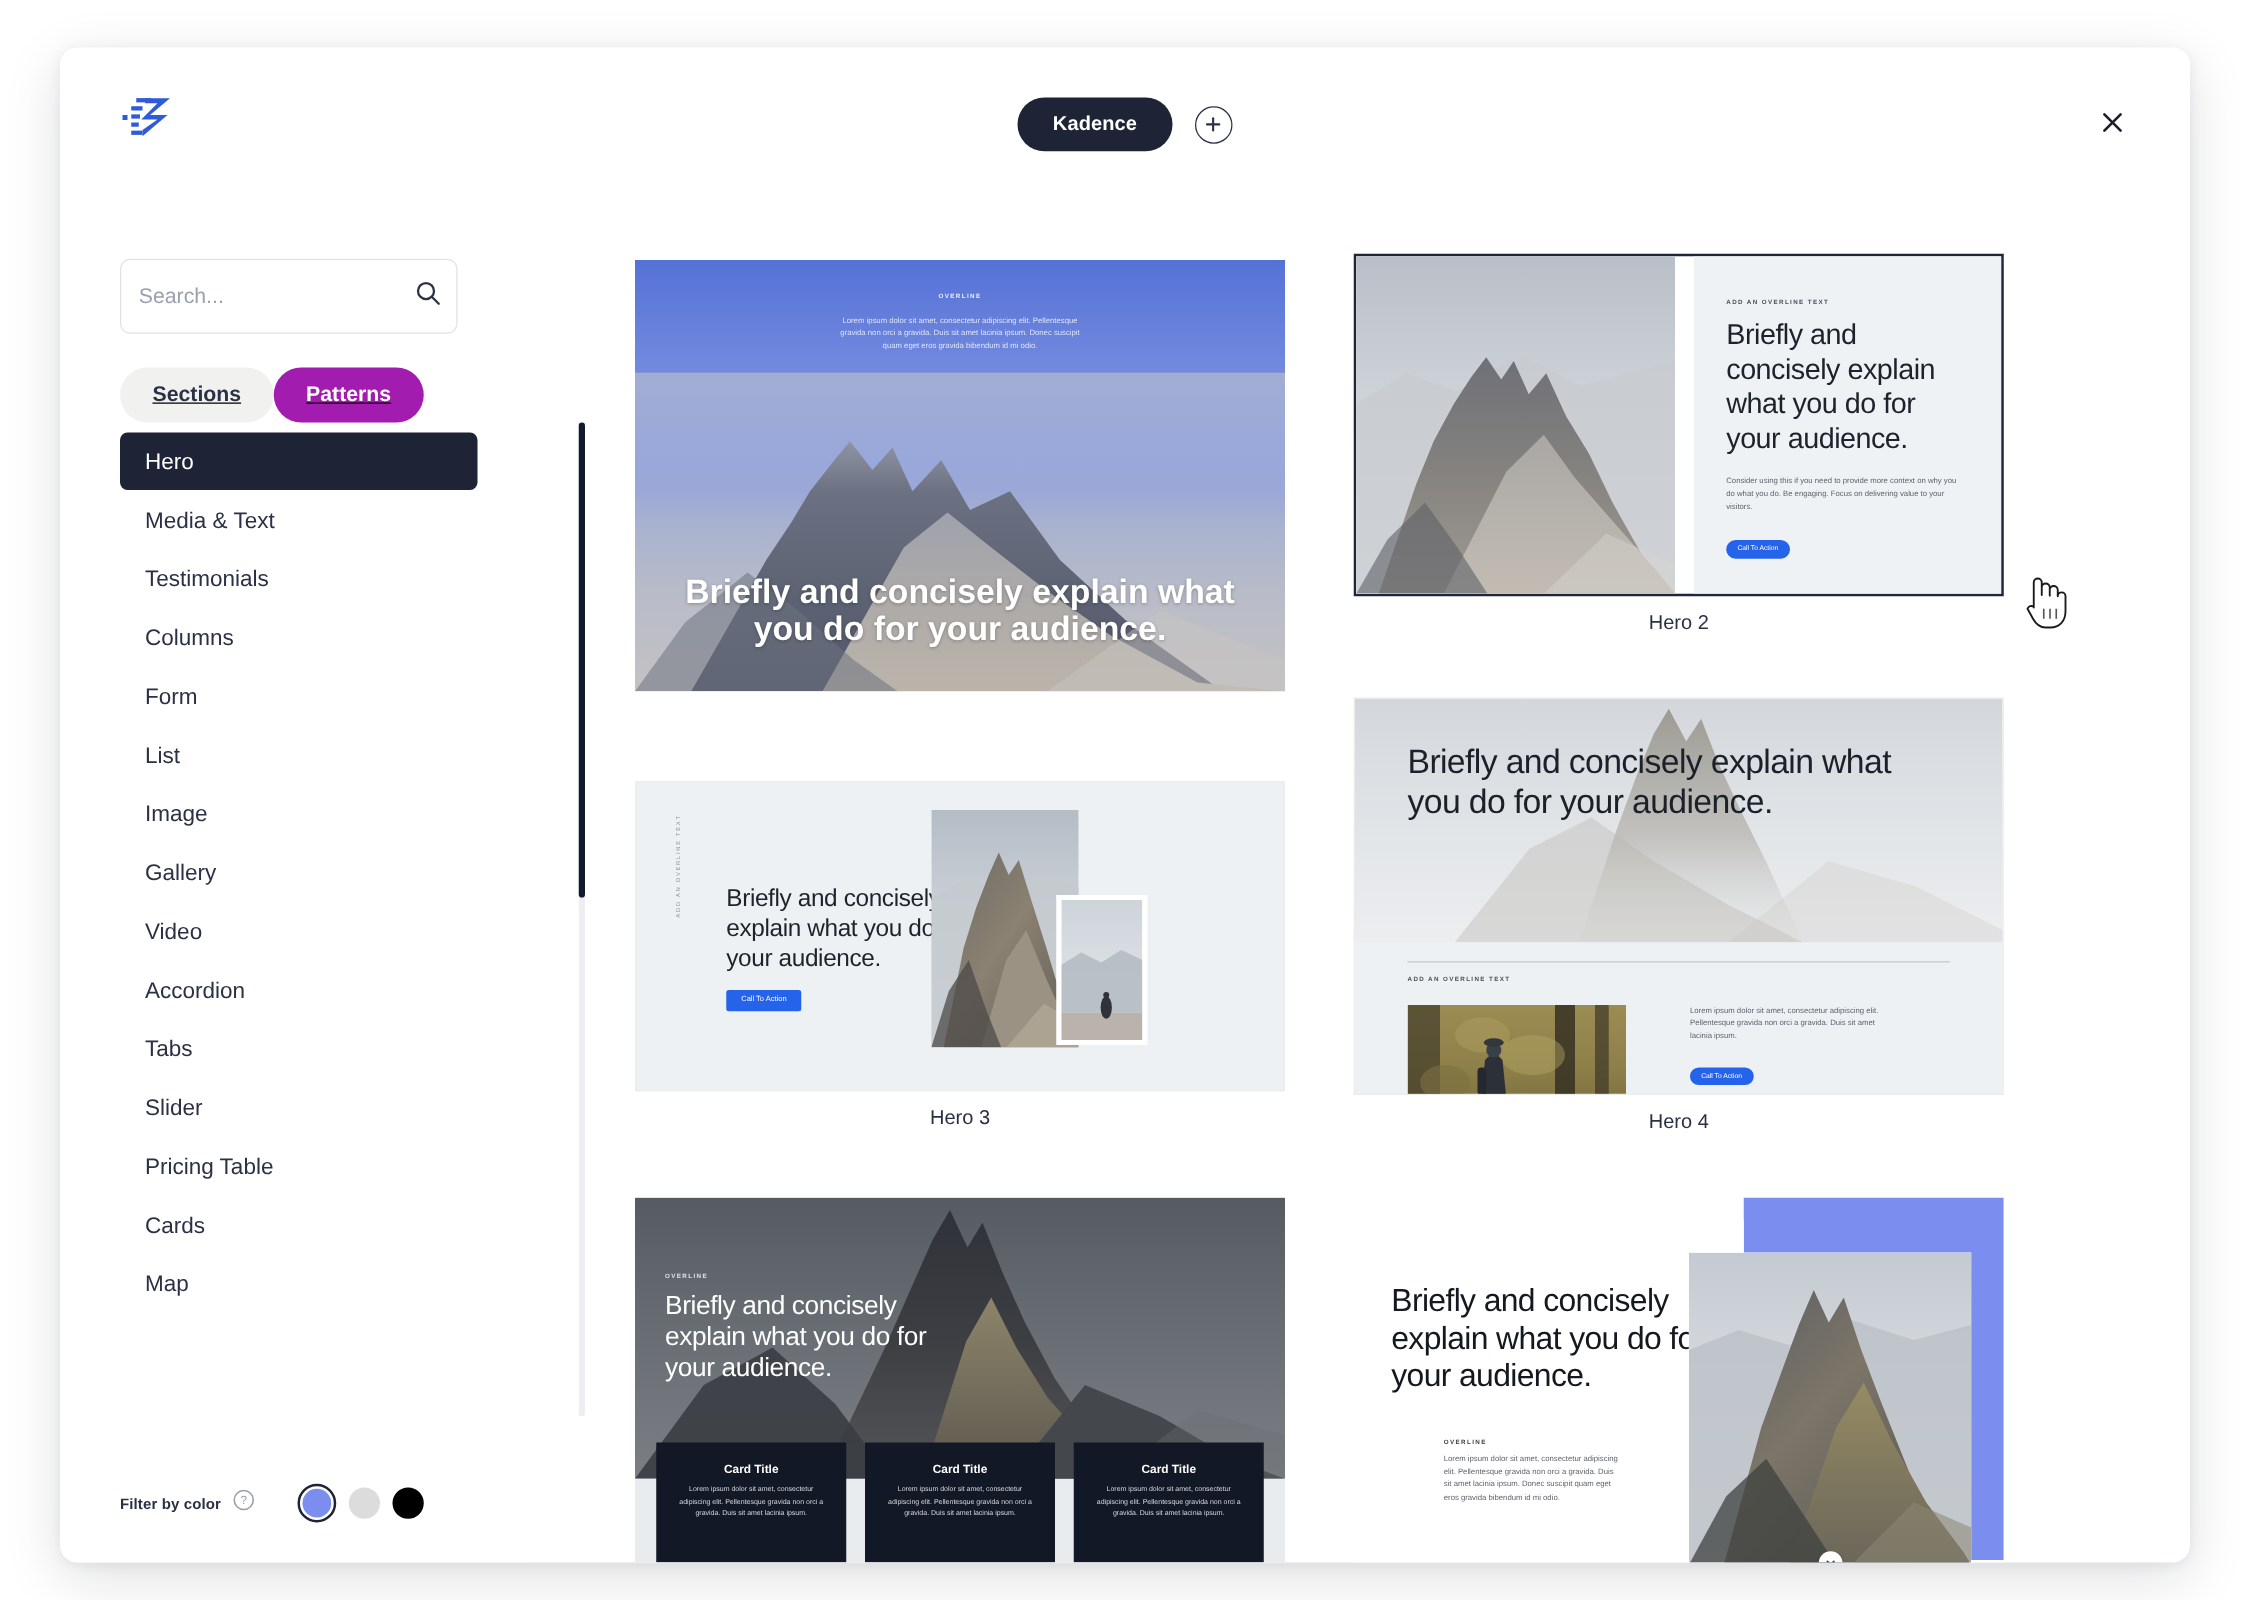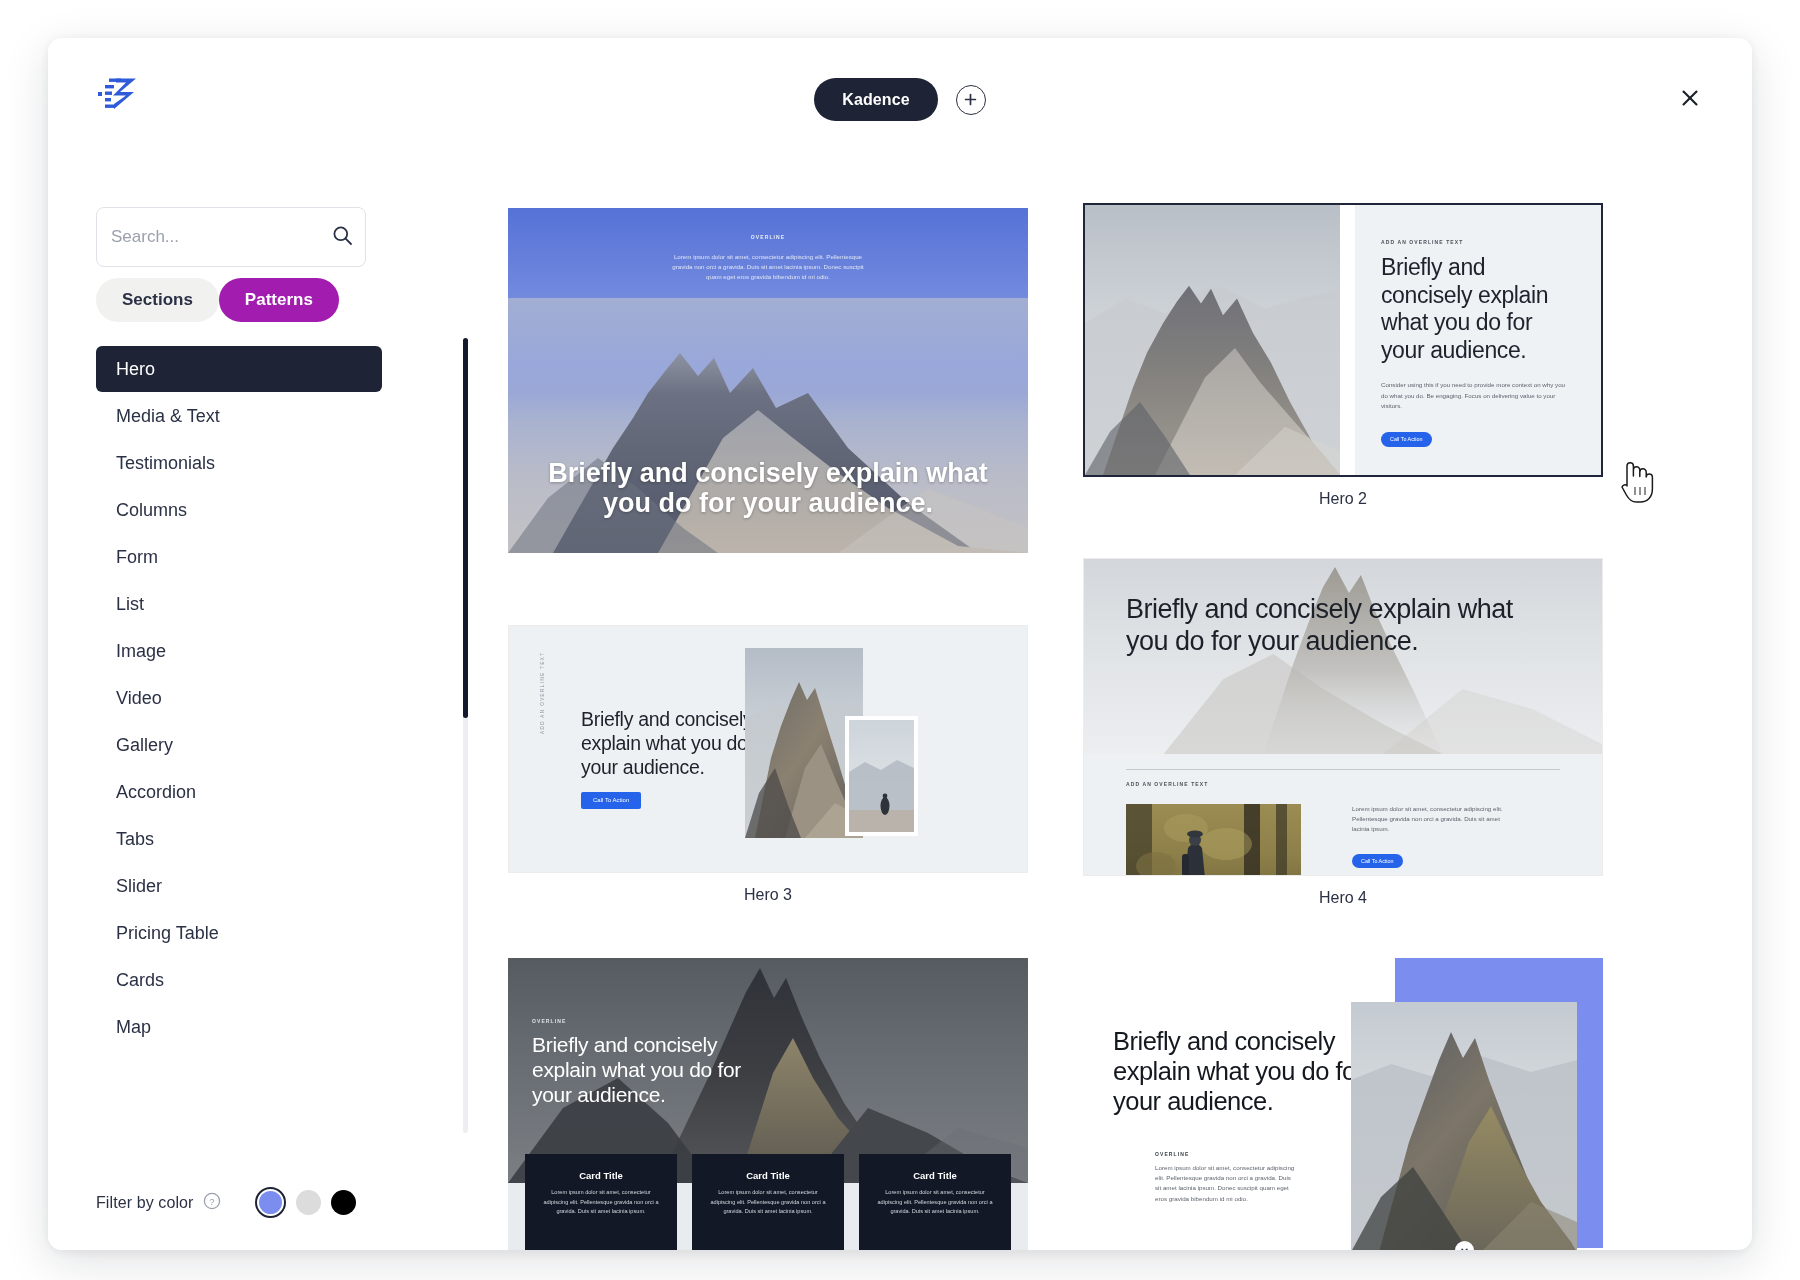--- a/index.html
+++ b/index.html
@@ -112,24 +112,25 @@
     color: #2b3145;
     font-family: "Liberation Sans", sans-serif;
     background: transparent;
   }
   #search-input::placeholder { color: #9aa0ad; }
   .search-icon { flex: 0 0 auto; display:block; }
 
   #seg-group {
     position: absolute;
     left: 48px;
-    top: 120px;
+    top: 136px;
     display: flex;
     align-items: flex-end;
     gap: 0px;
+    text-decoration: underline;
   }
   .seg {
     border: none;
     cursor: pointer;
     font-size: 17px;
     font-weight: 700;
     padding: 12px 26px;
     border-radius: 999px;
     font-family: "Liberation Sans", sans-serif;
     line-height: 1.2;
@@ -181,22 +182,22 @@
 
   #filter-row {
     position: absolute;
     left: 48px;
     bottom: 32px;
     display: flex;
     align-items: center;
     width: 290px;
   }
   #filter-label {
-    font-size: 16px;
-    font-weight: 400;
+    font-size: 12px;
+    font-weight: 700;
     color: #2b3145;
     letter-spacing: .1px;
   }
   .help-icon { margin-left: 9px; display:block; }
   #swatches {
     display: flex;
     align-items: center;
     gap: 10px;
     margin-left: 34px;
   }
@@ -445,22 +446,22 @@
     </div>
 
     <div id="cat-list">
         <div class="cat-item selected">Hero</div>
         <div class="cat-item">Media &amp; Text</div>
         <div class="cat-item">Testimonials</div>
         <div class="cat-item">Columns</div>
         <div class="cat-item">Form</div>
         <div class="cat-item">List</div>
         <div class="cat-item">Image</div>
+        <div class="cat-item">Gallery</div>
         <div class="cat-item">Video</div>
-        <div class="cat-item">Gallery</div>
         <div class="cat-item">Accordion</div>
         <div class="cat-item">Tabs</div>
         <div class="cat-item">Slider</div>
         <div class="cat-item">Pricing Table</div>
         <div class="cat-item">Cards</div>
         <div class="cat-item">Map</div>
       </div>
 
     <div id="cat-scroll-track">
       <div id="cat-scroll-thumb"></div>

